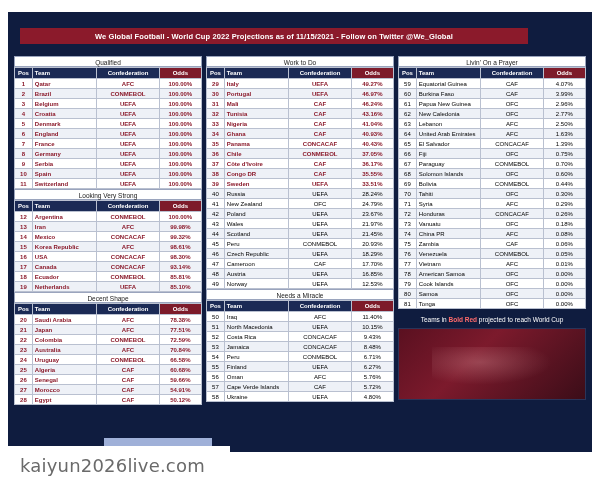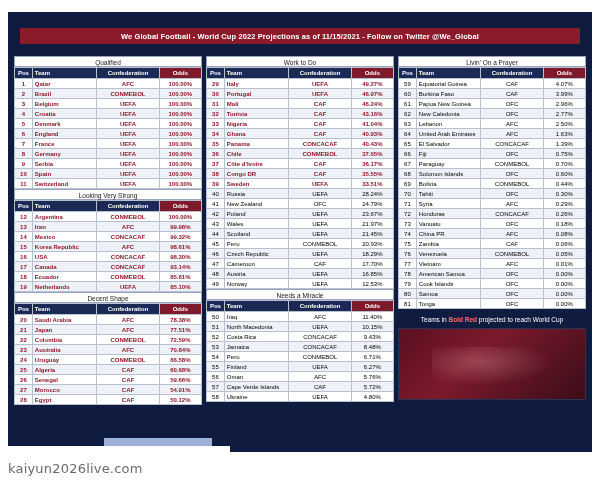--- a/index.html
+++ b/index.html
@@ -13,21 +13,21 @@
     position:absolute;left:0;top:0;width:600px;height:480px;
     background:#ffffff;
   }
   .navy-frame{
     position:absolute;left:8px;top:12px;width:584px;height:440px;
     background:#0f1c3f;
     padding:0;
     box-sizing:border-box;
   }
   .title-bar{
-    position:absolute;left:20px;top:28px;width:560px;height:16px;
+    position:absolute;left:20px;top:28px;width:508px;height:16px;
     background:#8b1a2b;
     color:#ffffff;
     font-size:7.5px;
     font-weight:bold;
     display:flex;align-items:center;justify-content:center;
     letter-spacing:.1px;
   }
   .cols{
     position:absolute;left:14px;top:56px;width:572px;
     display:flex;
@@ -91,22 +91,22 @@
     background:linear-gradient(135deg,#5a1020 0%, #7c1a2c 40%, #3b0d18 100%);
     border:1px solid #2a3459;
     position:relative;
     overflow:hidden;
   }
   .photo:after{
     content:"";position:absolute;left:18%;top:25%;width:64%;height:55%;
     background:radial-gradient(ellipse at 40% 40%, rgba(255,200,200,.25), rgba(0,0,0,0) 70%);
   }
   .watermark{
-    position:absolute;left:8px;bottom:4px;
-    font-size:13px;
+    position:absolute;left:20px;bottom:4px;
+    font-size:18px;
     color:#6a6a6a;
     font-family:"DejaVu Sans", sans-serif;
     letter-spacing:.2px;
   }
   .wm-box{
     position:absolute;left:0px;bottom:0px;width:230px;height:34px;
     background:#ffffff;
   }
   .blue-strip{
     position:absolute;left:104px;bottom:20px;width:108px;height:22px;

